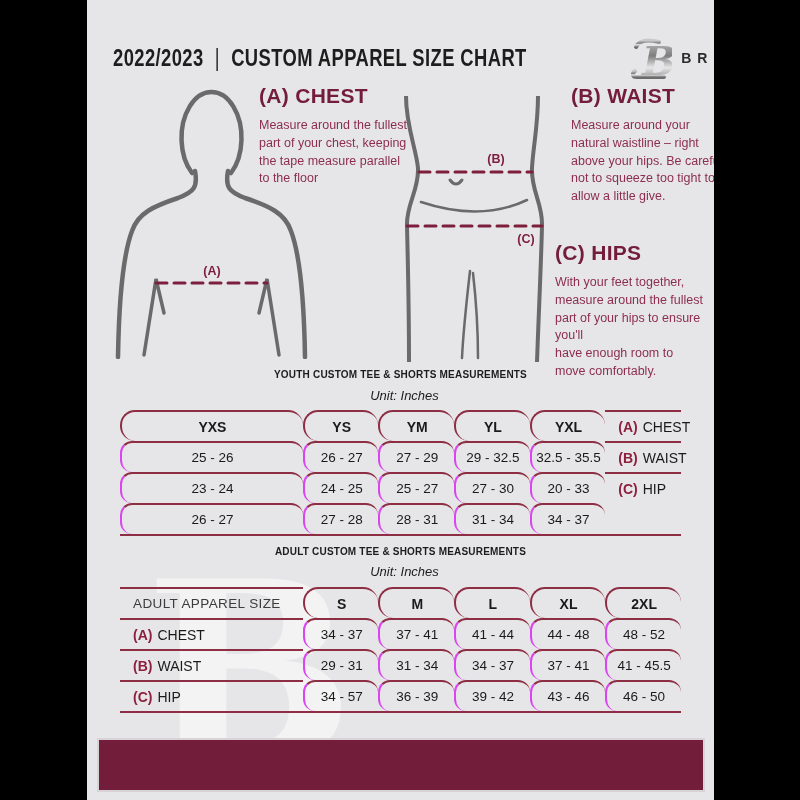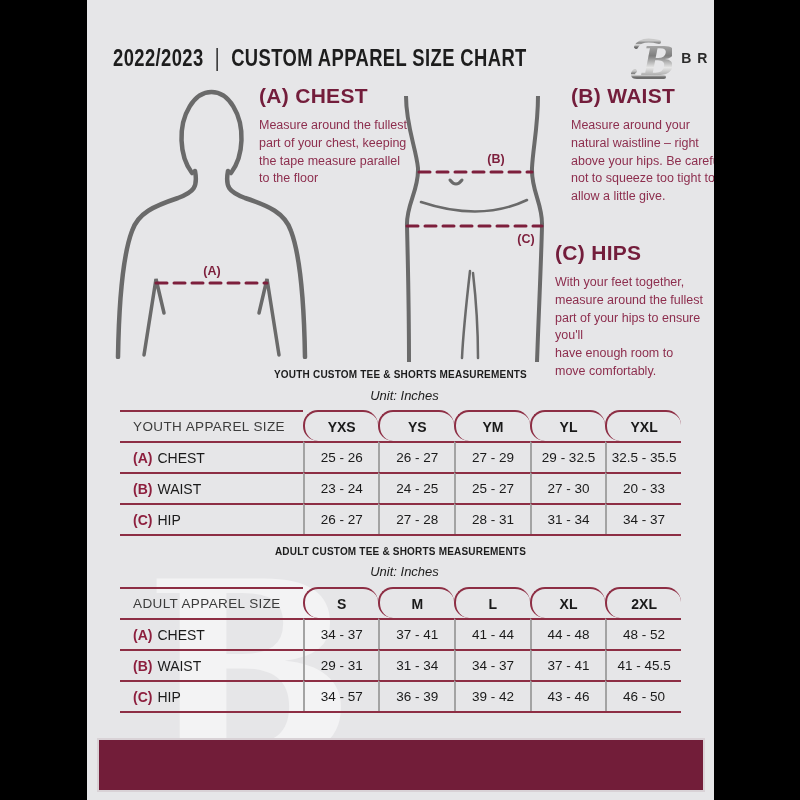--- a/index.html
+++ b/index.html
@@ -35,21 +35,21 @@
   
   .tbl-title{left:0;width:627px;text-align:center;font-size:10px;font-weight:bold;color:#1c1c1c;letter-spacing:.2px;}
   .tbl-unit{left:4px;width:627px;text-align:center;font-size:13px;font-style:italic;color:#1c1c1c;}
   .size-table{left:33px;width:561px;display:grid;z-index:2;
       grid-template-columns:32.6% 13.48% 13.48% 13.48% 13.48% 13.48%;
       border-bottom:2px solid #8d2e44;}
   .cell{height:29px;display:flex;align-items:center;justify-content:center;
       border-top:2px solid #8d2e44;font-size:13.5px;color:#1a1a1a;background:transparent;}
   .yt .cell{height:29px;}
   .cell.size{border-left:2px solid #8d2e44;font-weight:bold;font-size:14px;border-radius:15px;}
-  .cell.val{border-left:2px solid #a3a3a3;}
+  .cell.val{border-left:2px solid #d946ef;border-radius:12px;}
   .cell.label{justify-content:flex-start;padding-left:13px;}
   .cell.head-label{justify-content:flex-start;padding-left:13px;color:#3c3c3c;letter-spacing:.4px;font-size:13.5px;}
   .cell .prefix{color:#8d1f3e;font-weight:bold;margin-right:5px;}
   .cell.label{font-size:14px;}
 
   
   .watermark{left:58px;top:548px;font-family:"DejaVu Serif",serif;font-weight:bold;
       font-size:248px;line-height:1;color:rgba(255,255,255,.5);z-index:1;user-select:none;}
   .footer-bar{left:12px;top:740px;width:604px;height:50px;background:#721d39;
       outline:2px solid #d9d2d6;z-index:3;}
@@ -118,21 +118,20 @@
     <h3>(C) HIPS</h3>
     <p>With your feet together, measure around the fullest part of your hips to ensure you'll
 have enough room to move comfortably.</p>
   </div>
 
   <div class="watermark abs">B</div>
 
   <div class="tbl-title abs" style="top:369px;">YOUTH CUSTOM TEE &amp; SHORTS MEASUREMENTS</div>
   <div class="tbl-unit abs" style="top:388px;">Unit: Inches</div>
   <div class="size-table yt abs" style="top:410px;">
-      <div class="cell head-label">YOUTH APPAREL SIZE</div>
       <div class="cell size">YXS</div>
       <div class="cell size">YS</div>
       <div class="cell size">YM</div>
       <div class="cell size">YL</div>
       <div class="cell size">YXL</div>
       <div class="cell label"><span class="prefix">(A)</span>CHEST</div>
       <div class="cell val">25 - 26</div>
       <div class="cell val">26 - 27</div>
       <div class="cell val">27 - 29</div>
       <div class="cell val">29 - 32.5</div>

